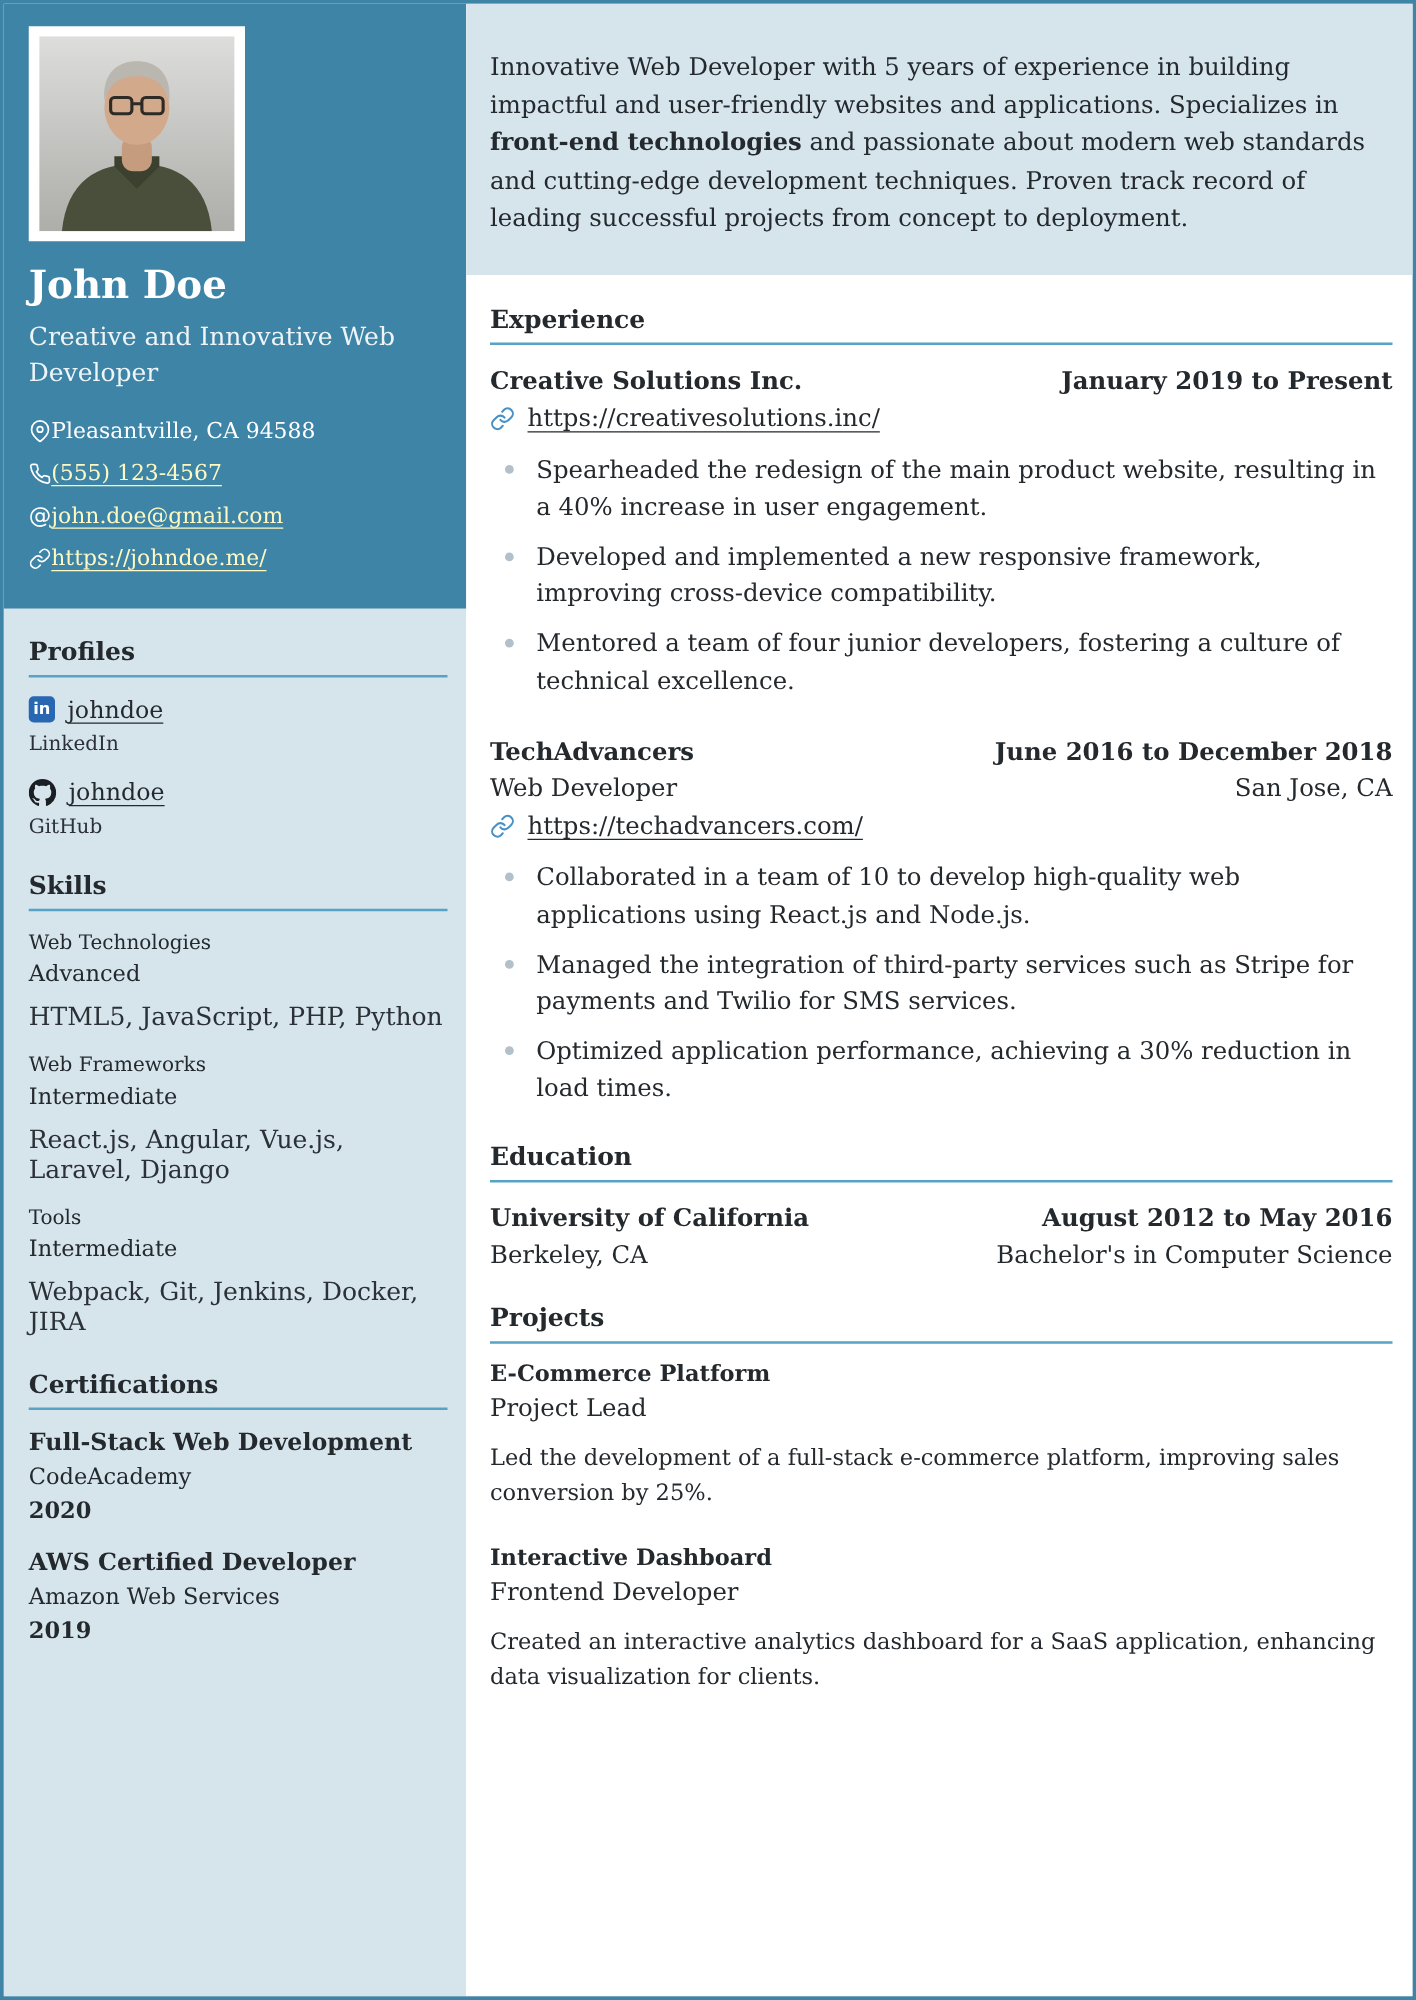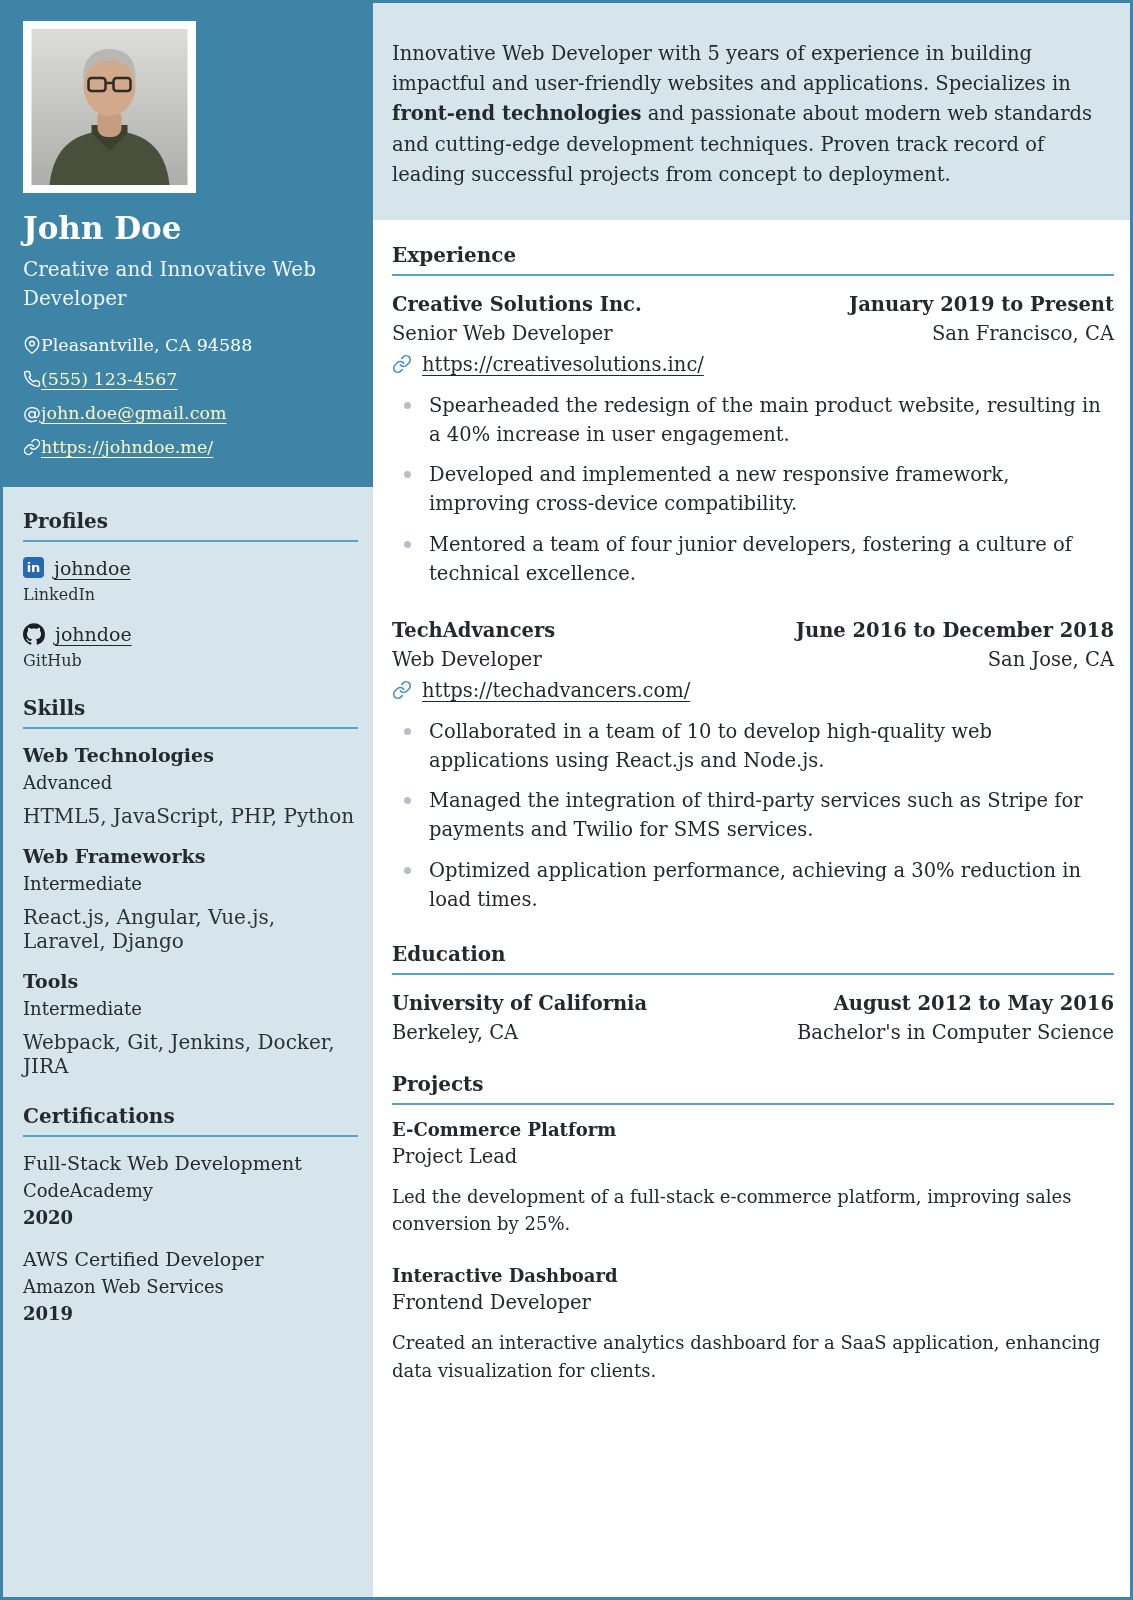--- a/index.html
+++ b/index.html
@@ -30,25 +30,25 @@
   .sidebar-bottom{background:var(--light);flex:1;padding:22px 15px 20px 20px;}
   .side-heading{font-size:20px;font-weight:bold;padding-bottom:7px;border-bottom:2px solid var(--rule);margin:0 0 15px 0;}
   .side-section{margin-bottom:26px;}
   .profile-item{margin-bottom:19px;}
   .profile-row{display:flex;align-items:center;gap:10px;font-size:19px;}
   .li-badge{width:21px;height:21px;border-radius:4px;background:#2867b2;color:#fff;font-family:"DejaVu Sans",sans-serif;font-weight:bold;font-size:13px;display:flex;align-items:center;justify-content:center;flex:0 0 21px;}
   .gh-mark{width:22px;height:22px;flex:0 0 22px;}
   a.dark-link{color:var(--ink);text-decoration:underline;text-underline-offset:4px;text-decoration-thickness:1px;}
   .profile-network{font-size:16px;margin-top:6px;color:#2b3136;}
   .skill-item{margin-bottom:17px;}
-  .skill-name{font-size:19px;font-weight:bold;}
+  .skill-name{font-size:16px;font-weight:normal;}
   .skill-level{font-size:18px;margin-top:6px;}
   .skill-keywords{font-size:20px;margin-top:11px;color:#2b3136;}
   .cert-item{margin-bottom:20px;}
-  .cert-name{font-size:19px;font-weight:normal;}
+  .cert-name{font-size:19px;font-weight:bold;}
   .cert-issuer{font-size:18px;margin-top:6px;}
   .cert-year{font-size:18px;font-weight:bold;margin-top:6px;}
 
   
   .main{flex:1;display:flex;flex-direction:column;background:#fff;min-width:0;}
   .summary-block{background:var(--light);padding:36px 22px 30px 19px;font-size:19.5px;line-height:1.55;}
   .main-body{padding:23px 16px 0 19px;}
   .section{margin-bottom:24px;}
   .main-heading{font-size:20px;font-weight:bold;padding-bottom:7px;border-bottom:2px solid var(--rule);margin:0 0 14px 0;}
   .flex-row{display:flex;justify-content:space-between;align-items:baseline;font-size:19.5px;line-height:1.5;}
@@ -195,24 +195,20 @@
     <div class="main-body">
 
       <section class="section">
         <h2 class="main-heading">Experience</h2>
 
         <div class="job">
           <div class="flex-row">
             <span class="b">Creative Solutions Inc.</span>
             <span class="b">January 2019 to Present</span>
           </div>
-          <div class="flex-row">
-            <span>Senior Web Developer</span>
-            <span>San Francisco, CA</span>
-          </div>
           <div class="link-row">
             <svg viewBox="0 0 24 24" fill="none" stroke="#4a90c4" stroke-width="2" stroke-linecap="round" stroke-linejoin="round">
               <path d="M10 13a5 5 0 0 0 7.54.54l3-3a5 5 0 0 0-7.07-7.07l-1.72 1.71"></path>
               <path d="M14 11a5 5 0 0 0-7.54-.54l-3 3a5 5 0 0 0 7.07 7.07l1.71-1.71"></path>
             </svg>
             <a href="#" class="dark-link">https://creativesolutions.inc/</a>
           </div>
           <ul class="bullets">
             <li>Spearheaded the redesign of the main product website, resulting in a 40% increase in user engagement.</li>
             <li>Developed and implemented a new responsive framework, improving cross-device compatibility.</li>

